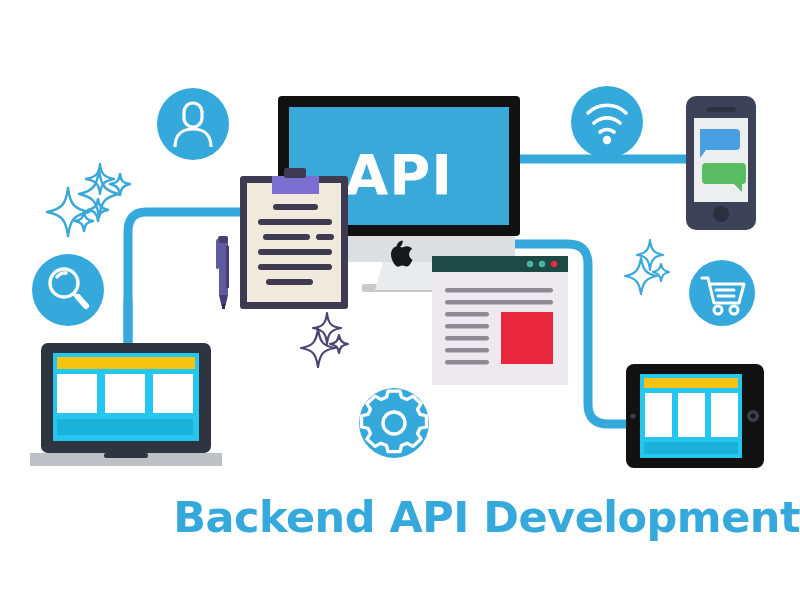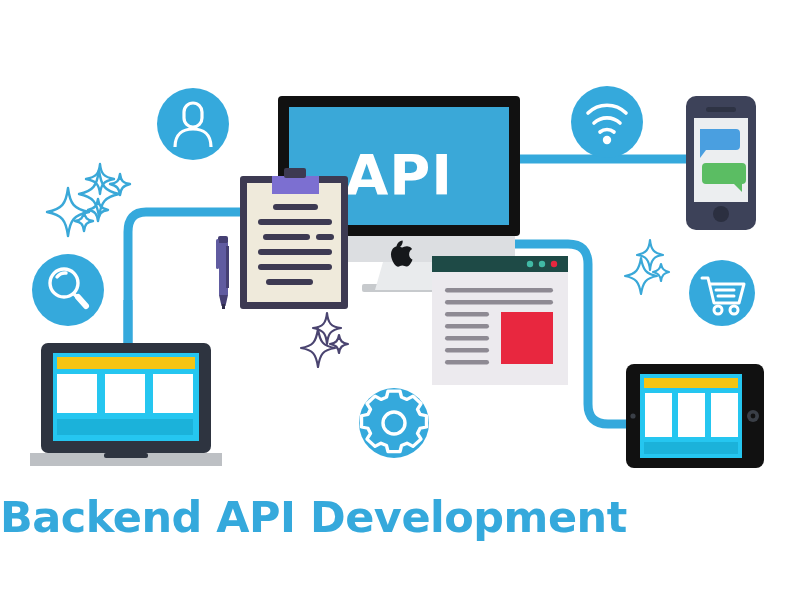--- a/index.html
+++ b/index.html
@@ -19,21 +19,21 @@
   }
   #art {
     position: absolute;
     inset: 0;
   }
   .title {
     position: absolute;
     left: 0;
     top: 492px;
     width: 800px;
-    text-align: left;
+    text-align: right;
     font-family: "DejaVu Sans", "Liberation Sans", sans-serif;
     font-size: 43px;
     font-weight: bold;
     letter-spacing: -0.5px;
     color: #35a9dc;
     white-space: nowrap;
     user-select: none;
   }
 </style>
 </head>

